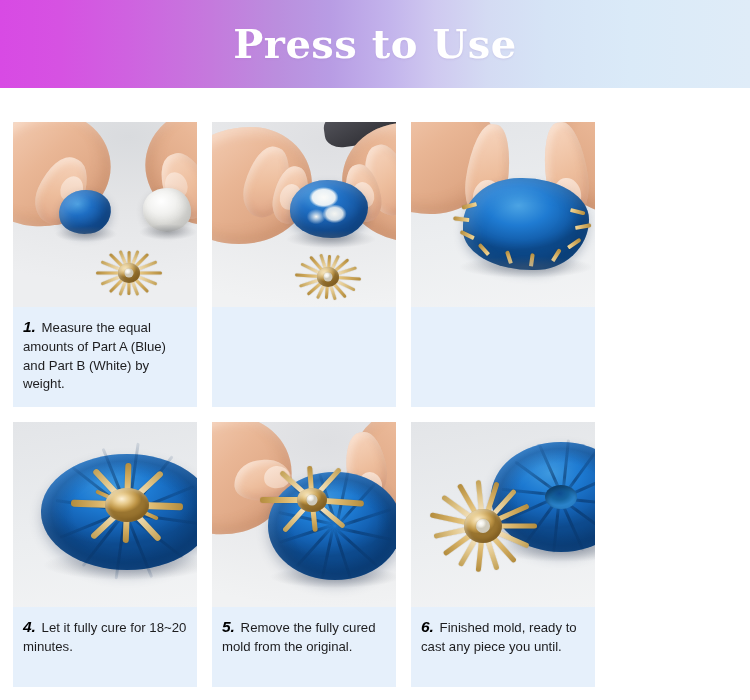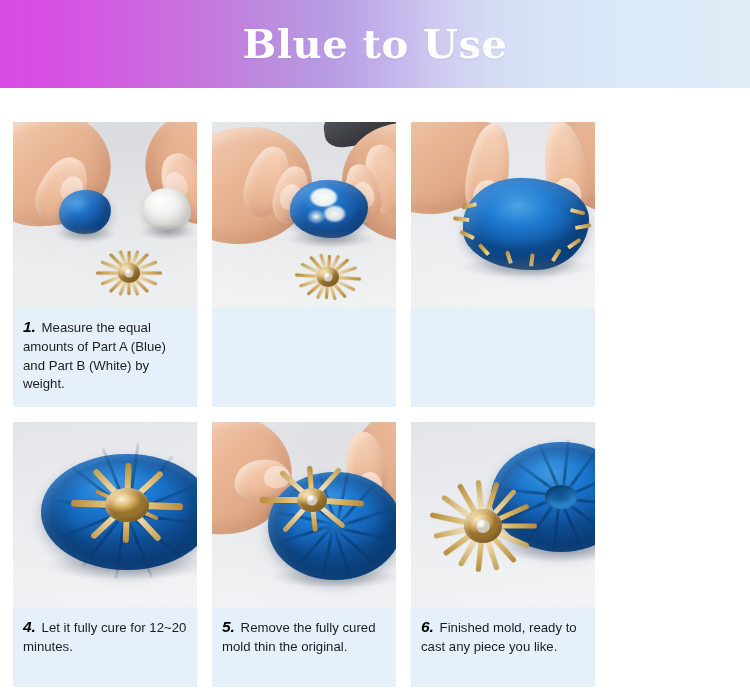--- a/index.html
+++ b/index.html
@@ -189,21 +189,21 @@
   .shadow-soft {
     position: absolute;
     background: radial-gradient(closest-side, rgba(90,95,105,0.38) 0%, rgba(90,95,105,0.0) 100%);
     border-radius: 50%;
   }
 </style>
 </head>
 <body>
 
 <div class="banner">
-  <div class="banner-title">Blue to Use</div>
+  <div class="banner-title">Press to Use</div>
 </div>
 
 <div class="grid">
 
   <div class="card row1">
     <div class="card-photo">
       <div class="scene">
         <div class="bg-table"></div>
 
         <div class="hand" style="left:-34px; top:-8px; width:132px; height:112px; transform:rotate(-12deg);"></div>
@@ -367,21 +367,21 @@
           <div class="spike" style="width:34px;height:6px;transform:rotate(272deg) translate(8px,-3px);"></div>
           <div class="spike lite" style="width:40px;height:6px;transform:rotate(317deg) translate(8px,-3px);"></div>
           <div class="spike" style="width:26px;height:4px;transform:rotate(24deg) translate(8px,-2px);"></div>
           <div class="spike" style="width:26px;height:4px;transform:rotate(204deg) translate(8px,-2px);"></div>
           <div class="hub" style="width:44px;height:34px;"></div>
         </div>
       </div>
     </div>
     <div class="card-caption">
       <span class="step-num">4.</span>
-      <span>Let it fully cure for 12~20 minutes.</span>
+      <span>Let it fully cure for 18~20 minutes.</span>
     </div>
   </div>
 
   <div class="card row2">
     <div class="card-photo">
       <div class="scene">
         <div class="bg-table soft"></div>
 
         <div class="hand" style="left:-52px; top:-4px; width:132px; height:116px; transform:rotate(-14deg);"></div>
         <div class="hand" style="right:-46px; top:-14px; width:138px; height:124px; transform:rotate(10deg) scaleX(-1);"></div>
@@ -417,21 +417,21 @@
           <div class="spike lite" style="width:34px;height:5px;transform:rotate(222deg) translate(8px,-2.5px);"></div>
           <div class="spike" style="width:26px;height:5px;transform:rotate(266deg) translate(8px,-2.5px);"></div>
           <div class="spike lite" style="width:34px;height:5px;transform:rotate(312deg) translate(8px,-2.5px);"></div>
           <div class="hub" style="width:30px;height:24px;"></div>
           <div class="pearl" style="width:11px;height:11px;"></div>
         </div>
       </div>
     </div>
     <div class="card-caption">
       <span class="step-num">5.</span>
-      <span>Remove the fully cured mold thin the original.</span>
+      <span>Remove the fully cured mold from the original.</span>
     </div>
   </div>
 
   <div class="card row2">
     <div class="card-photo">
       <div class="scene">
         <div class="bg-table light"></div>
         <div class="shadow-soft" style="left:84px; top:114px; width:136px; height:26px;"></div>
 
         <div class="mold-disc" style="left:80px; top:20px; width:140px; height:110px;">
@@ -467,17 +467,17 @@
           <div class="spike" style="width:36px;height:5px;transform:rotate(288deg) translate(10px,-2.5px);"></div>
           <div class="spike lite" style="width:38px;height:5px;transform:rotate(312deg) translate(10px,-2.5px);"></div>
           <div class="spike" style="width:40px;height:5px;transform:rotate(336deg) translate(10px,-2.5px);"></div>
           <div class="hub" style="width:38px;height:34px;"></div>
           <div class="pearl" style="width:14px;height:14px;"></div>
         </div>
       </div>
     </div>
     <div class="card-caption">
       <span class="step-num">6.</span>
-      <span>Finished mold, ready to cast any piece you like.</span>
+      <span>Finished mold, ready to cast any piece you until.</span>
     </div>
   </div>
 
 </div>
 
 </body></html>

